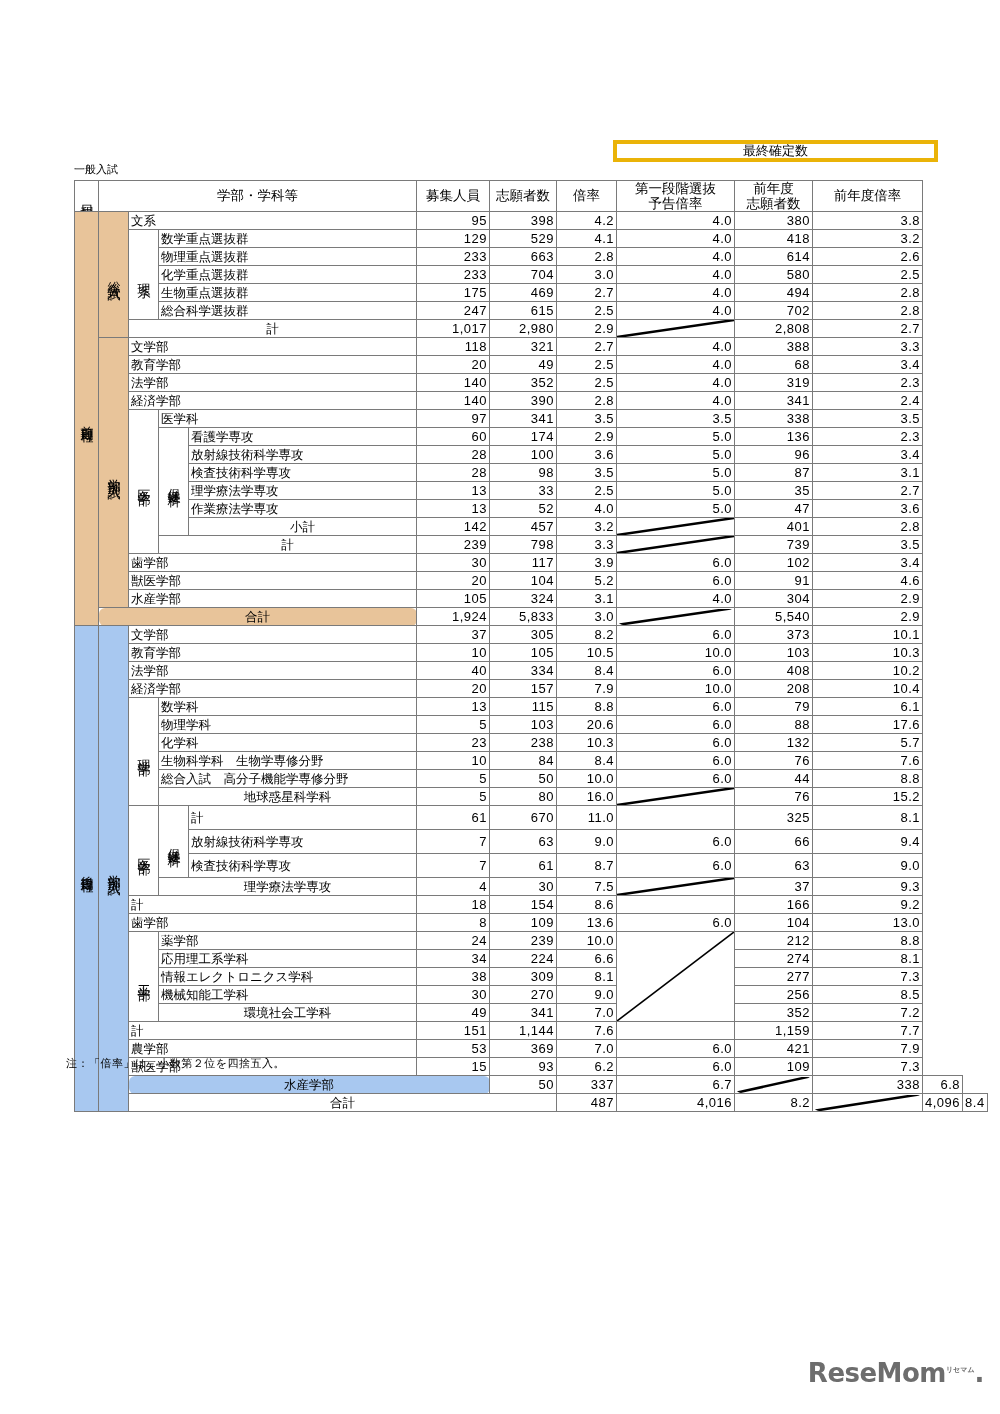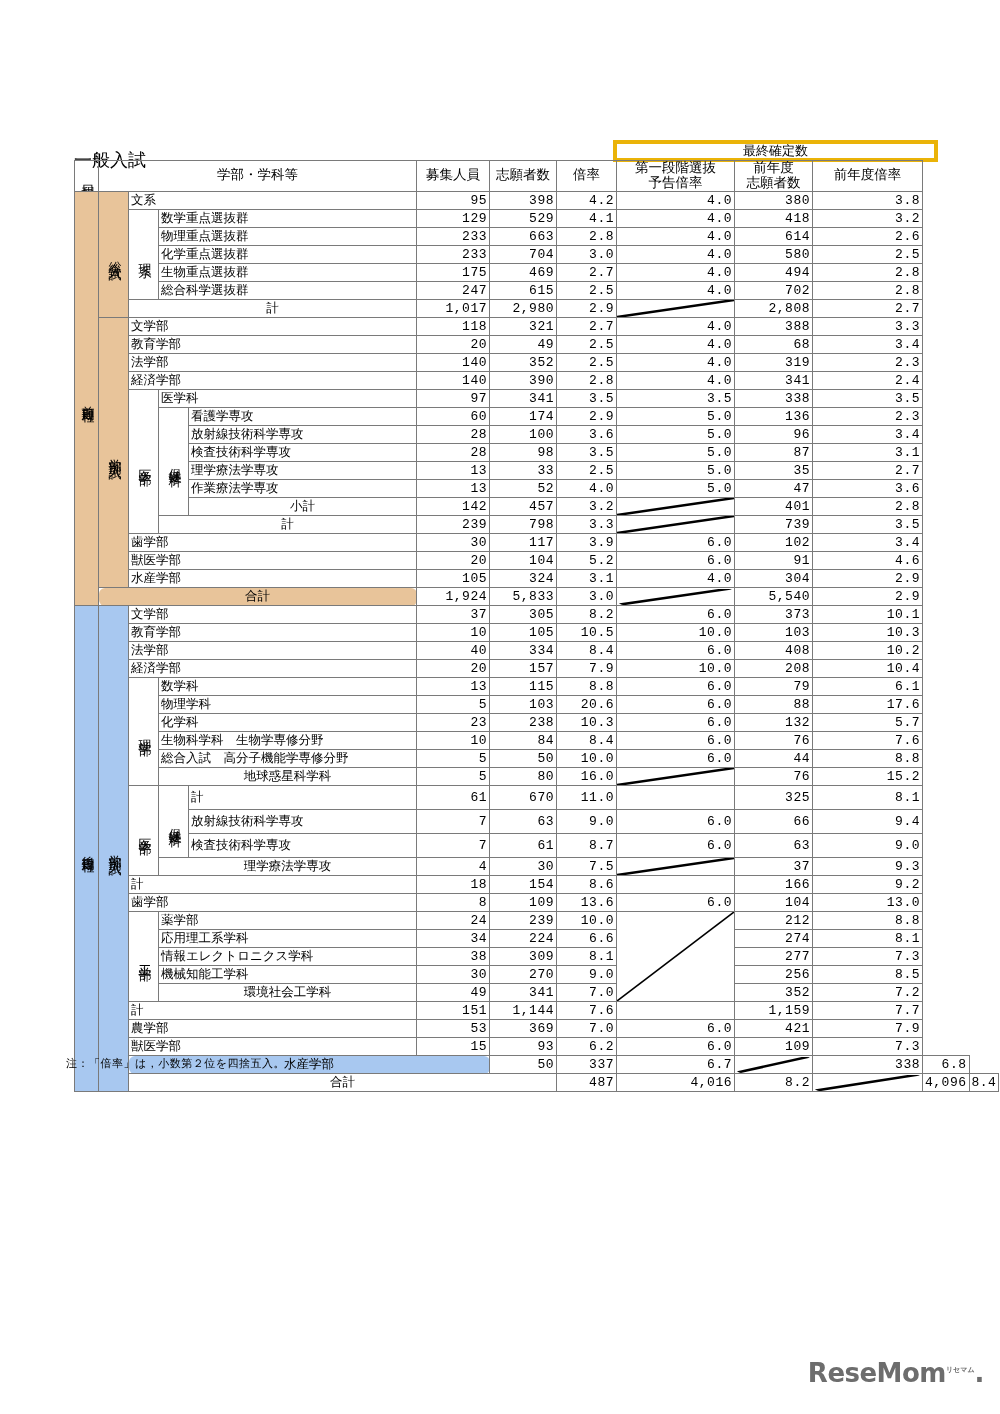--- a/index.html
+++ b/index.html
@@ -16,30 +16,29 @@
   }
 
   .finalbox{
     position:absolute;left:613px;top:140px;width:325px;height:22px;
     border:4px solid #eab308;box-sizing:border-box;
     display:flex;align-items:center;justify-content:center;
     font-size:13px;
   }
 
   .genlabel{
-    position:absolute;left:74px;top:148px;font-size:18px;text-align:center;
+    position:absolute;left:74px;top:162px;font-size:11px;text-align:center;
   }
 
   
   table.grid{
-    position:absolute;left:74px;top:160px;
+    position:absolute;left:74px;top:180px;
     border-collapse:collapse;
     table-layout:fixed;
     font-size:12.5px;
-    font-family:Liberation Mono, monospace;
   }
   table.grid td{
     border:1px solid #7a7a7a;
     padding:0 2px;
     height:17px;
     line-height:16px;
     overflow:hidden;
     white-space:nowrap;
     vertical-align:middle;
   }

